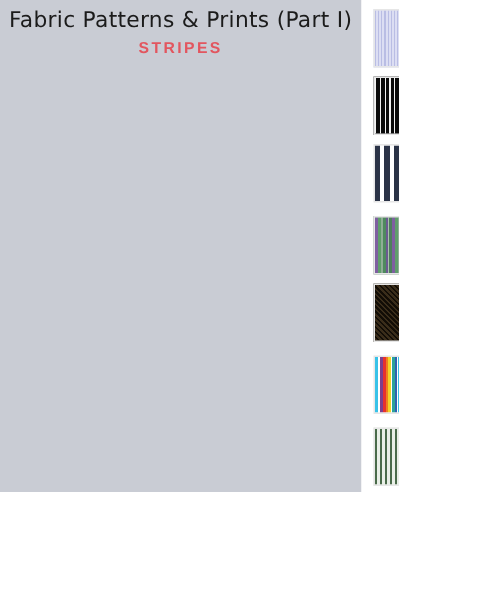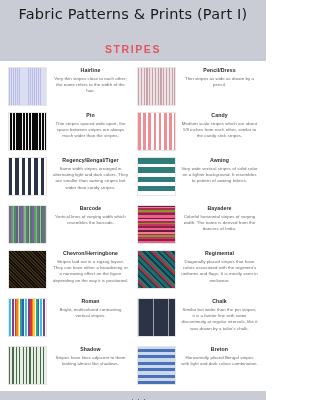--- a/index.html
+++ b/index.html
@@ -4,44 +4,44 @@
 <style>
   html,body{margin:0;padding:0;}
   body{
     width:266px;height:400px;
     background:#ffffff;
     font-family:"Liberation Sans", sans-serif;
     overflow:hidden;
   }
   .poster{
     position:relative;
-    width:266px;height:400px;
+    width:266px;height:328px;
     background:#ffffff;
-    display:flex;flex-direction:column;
+    display:flex;flex-direction:row;
     box-sizing:border-box;
   }
 
   
   .header{
     background:#c9ccd4;
     padding:7px 6px 6px 6px;
     text-align:center;
     flex:0 0 auto;
   }
   .title{
     font-family:"DejaVu Sans", sans-serif;
     font-size:14.5px;
     font-weight:400;
     color:#1b1b1b;
     letter-spacing:.2px;
     line-height:1.1;
     white-space:nowrap;
   }
   .subtitle{
-    margin-top:20px;
+    margin-top:3px;
     font-size:10.5px;
     font-weight:bold;
     color:#e2565f;
     letter-spacing:1.6px;
   }
 
   
   .grid{
     flex:1 1 auto;
     background:#ffffff;

